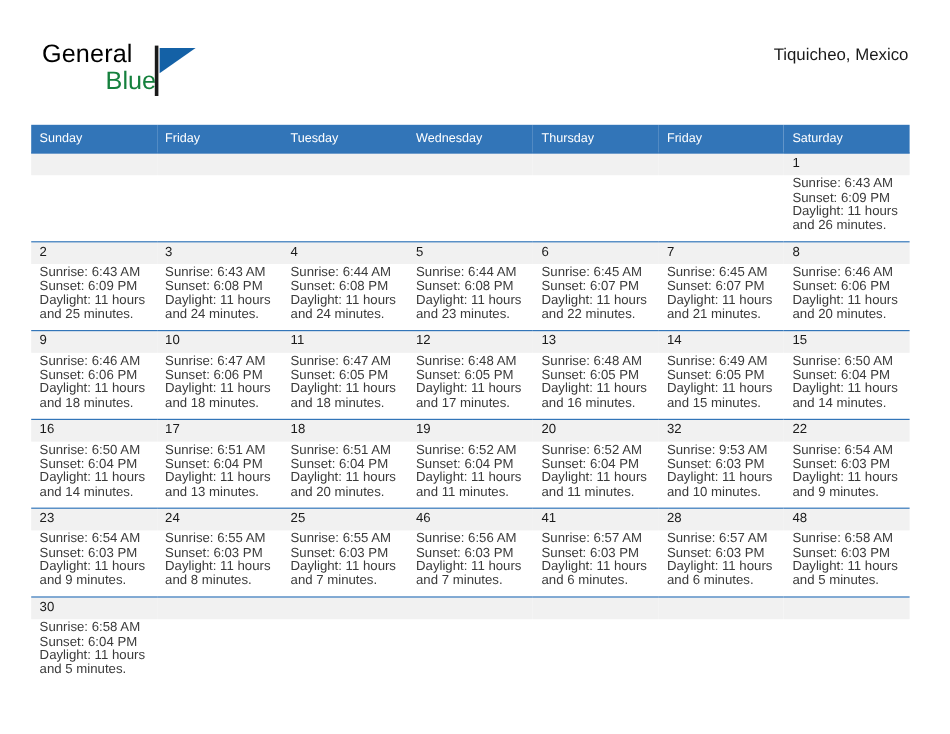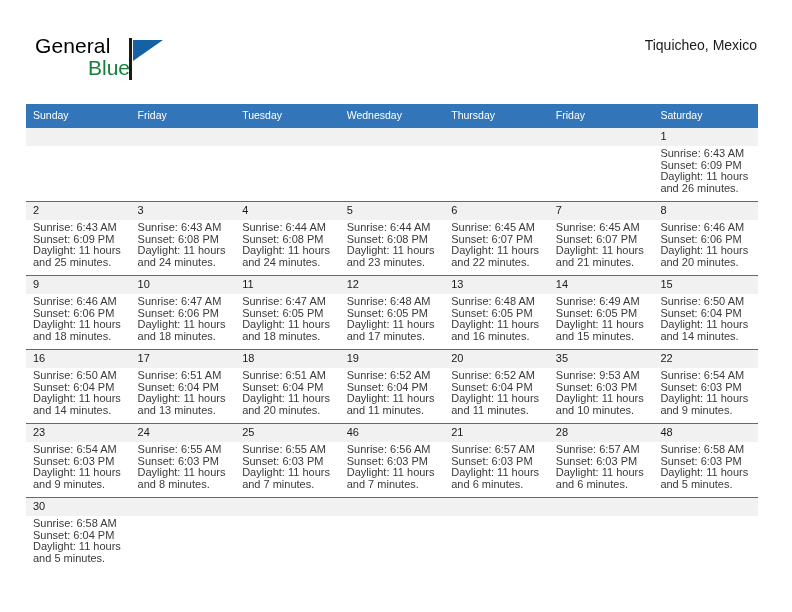--- a/index.html
+++ b/index.html
@@ -386,21 +386,21 @@
           <td class="day-cell">
             <div class="daynum">20</div>
             <div class="details">
               <div>Sunrise: 6:52 AM</div>
               <div>Sunset: 6:04 PM</div>
               <div>Daylight: 11 hours</div>
               <div>and 11 minutes.</div>
             </div>
           </td>
           <td class="day-cell">
-            <div class="daynum">35</div>
+            <div class="daynum">32</div>
             <div class="details">
               <div>Sunrise: 9:53 AM</div>
               <div>Sunset: 6:03 PM</div>
               <div>Daylight: 11 hours</div>
               <div>and 10 minutes.</div>
             </div>
           </td>
           <td class="day-cell">
             <div class="daynum">22</div>
             <div class="details">
@@ -442,21 +442,21 @@
           <td class="day-cell">
             <div class="daynum">46</div>
             <div class="details">
               <div>Sunrise: 6:56 AM</div>
               <div>Sunset: 6:03 PM</div>
               <div>Daylight: 11 hours</div>
               <div>and 7 minutes.</div>
             </div>
           </td>
           <td class="day-cell">
-            <div class="daynum">21</div>
+            <div class="daynum">41</div>
             <div class="details">
               <div>Sunrise: 6:57 AM</div>
               <div>Sunset: 6:03 PM</div>
               <div>Daylight: 11 hours</div>
               <div>and 6 minutes.</div>
             </div>
           </td>
           <td class="day-cell">
             <div class="daynum">28</div>
             <div class="details">

